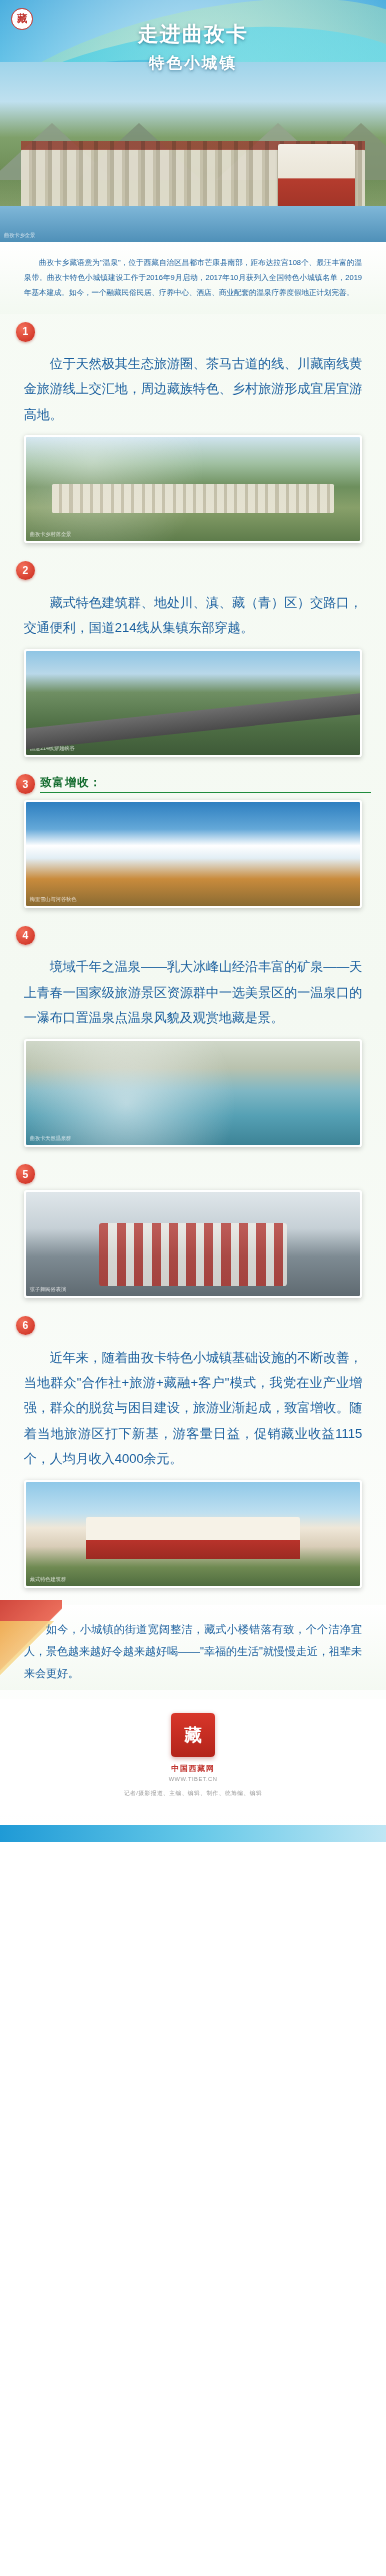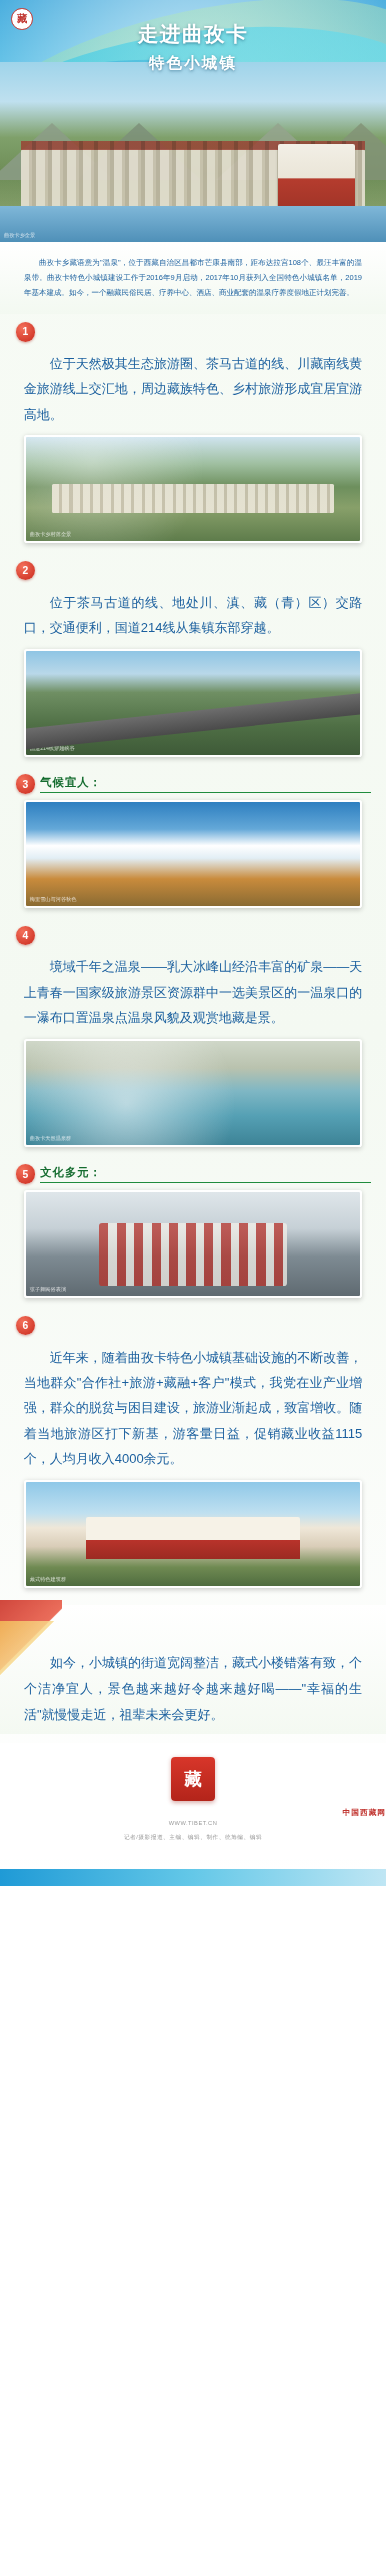--- a/index.html
+++ b/index.html
@@ -217,42 +217,42 @@
     background: linear-gradient(135deg,#c9281c 0%, #e8553f 45%, rgba(232,85,63,0) 46%);
     opacity: .85;
   }
   .ribbon-left::after{
     content:""; position:absolute; left:0; top:20.6px; width:62px; height:72px;
     background: linear-gradient(135deg,#f2b23c 0%, #f7d27a 40%, rgba(247,210,122,0) 41%);
     opacity:.85;
   }
   .outro-text {
     position: relative; z-index: 2;
-    font-size: 13px; line-height: 2.0; color: #1a5f9e;
-    text-align: justify; text-indent: 2em; margin-top: 32px;
+    font-size: 11px; line-height: 2.0; color: #1a5f9e;
+    text-align: justify; text-indent: 2em;
   }
 
   
   .footer {
     position: relative;
     margin-top: 9.3px;
     padding: 14.4px 0 17.5px 0;
     text-align: center;
     background: #ffffff;
   }
   .foot-seal {
     width: 44px; height: 44px; margin: 0 auto 6.2px auto;
     border-radius: 4.1px;
     background: linear-gradient(180deg,#d8362a,#b3241a);
     color: #fff; font-size: 17.5px; font-weight: bold;
     font-family: "Liberation Serif","DejaVu Serif",serif;
     display: flex; align-items: center; justify-content: center;
     box-shadow: 0 1.5px 4.1px rgba(150,30,20,.35);
   }
-  .foot-name { font-size: 7.7px; color: #c0332e; letter-spacing: 1px; font-weight: bold; text-align: right; }
+  .foot-name { font-size: 7.7px; color: #c0332e; letter-spacing: 1px; font-weight: bold; }
   .foot-url { font-size: 5.7px; color: #9a9a9a; margin-top: 2.1px; letter-spacing: 0.5px; }
   .foot-tags { font-size: 5.7px; color: #9a9a9a; margin-top: 8.2px; letter-spacing: 0.5px; }
   .foot-bar {
     margin-top: 9.3px; height: 17.5px;
     background: linear-gradient(90deg,#1f9ad6,#64c8e8,#bfe6f4);
   }
 </style>
 </head>
 <body>
 
@@ -294,47 +294,46 @@
         </div>
         <p class="sec-body">位于天然极其生态旅游圈、茶马古道的线、川藏南线黄金旅游线上交汇地，周边藏族特色、乡村旅游形成宜居宜游高地。</p>
         <div class="photo ph-village">
           <div class="ph-label">曲孜卡乡村落全景</div>
         </div>
       </div>
       <div class="section">
         <div class="sec-head">
           <div class="sec-num">2</div>
         </div>
-        <p class="sec-body">位于茶马古道的线、地处川、滇、藏（青）区）交路口，交通便利，国道214线从集镇东部穿越。</p>
+        <p class="sec-body">藏式特色建筑群、地处川、滇、藏（青）区）交路口，交通便利，国道214线从集镇东部穿越。</p>
         <div class="photo ph-road">
           <div class="ph-label">国道214线穿越峡谷</div>
         </div>
       </div>
       <div class="section">
         <div class="sec-head">
           <div class="sec-num">3</div>
-          <div class="sec-title">气候宜人：</div>
+          <div class="sec-title">致富增收：</div>
         </div>
         <div class="photo ph-snow">
           <div class="ph-label">梅里雪山与河谷秋色</div>
         </div>
       </div>
       <div class="section">
         <div class="sec-head">
           <div class="sec-num">4</div>
         </div>
         <p class="sec-body">境域千年之温泉——乳大冰峰山经沿丰富的矿泉——天上青春一国家级旅游景区资源群中一选美景区的一温泉口的一瀑布口置温泉点温泉风貌及观赏地藏是景。</p>
         <div class="photo ph-spring">
           <div class="ph-label">曲孜卡天然温泉群</div>
         </div>
       </div>
       <div class="section">
         <div class="sec-head">
           <div class="sec-num">5</div>
-          <div class="sec-title">文化多元：</div>
         </div>
         <div class="photo ph-dance">
           <div class="ph-label">弦子舞民俗表演</div>
         </div>
       </div>
       <div class="section">
         <div class="sec-head">
           <div class="sec-num">6</div>
         </div>
         <p class="sec-body">近年来，随着曲孜卡特色小城镇基础设施的不断改善，当地群众"合作社+旅游+藏融+客户"模式，我党在业产业增强，群众的脱贫与困目建设，旅游业渐起成，致富增收。随着当地旅游区打下新基，游客量日益，促销藏业收益1115个，人均月收入4000余元。</p>

